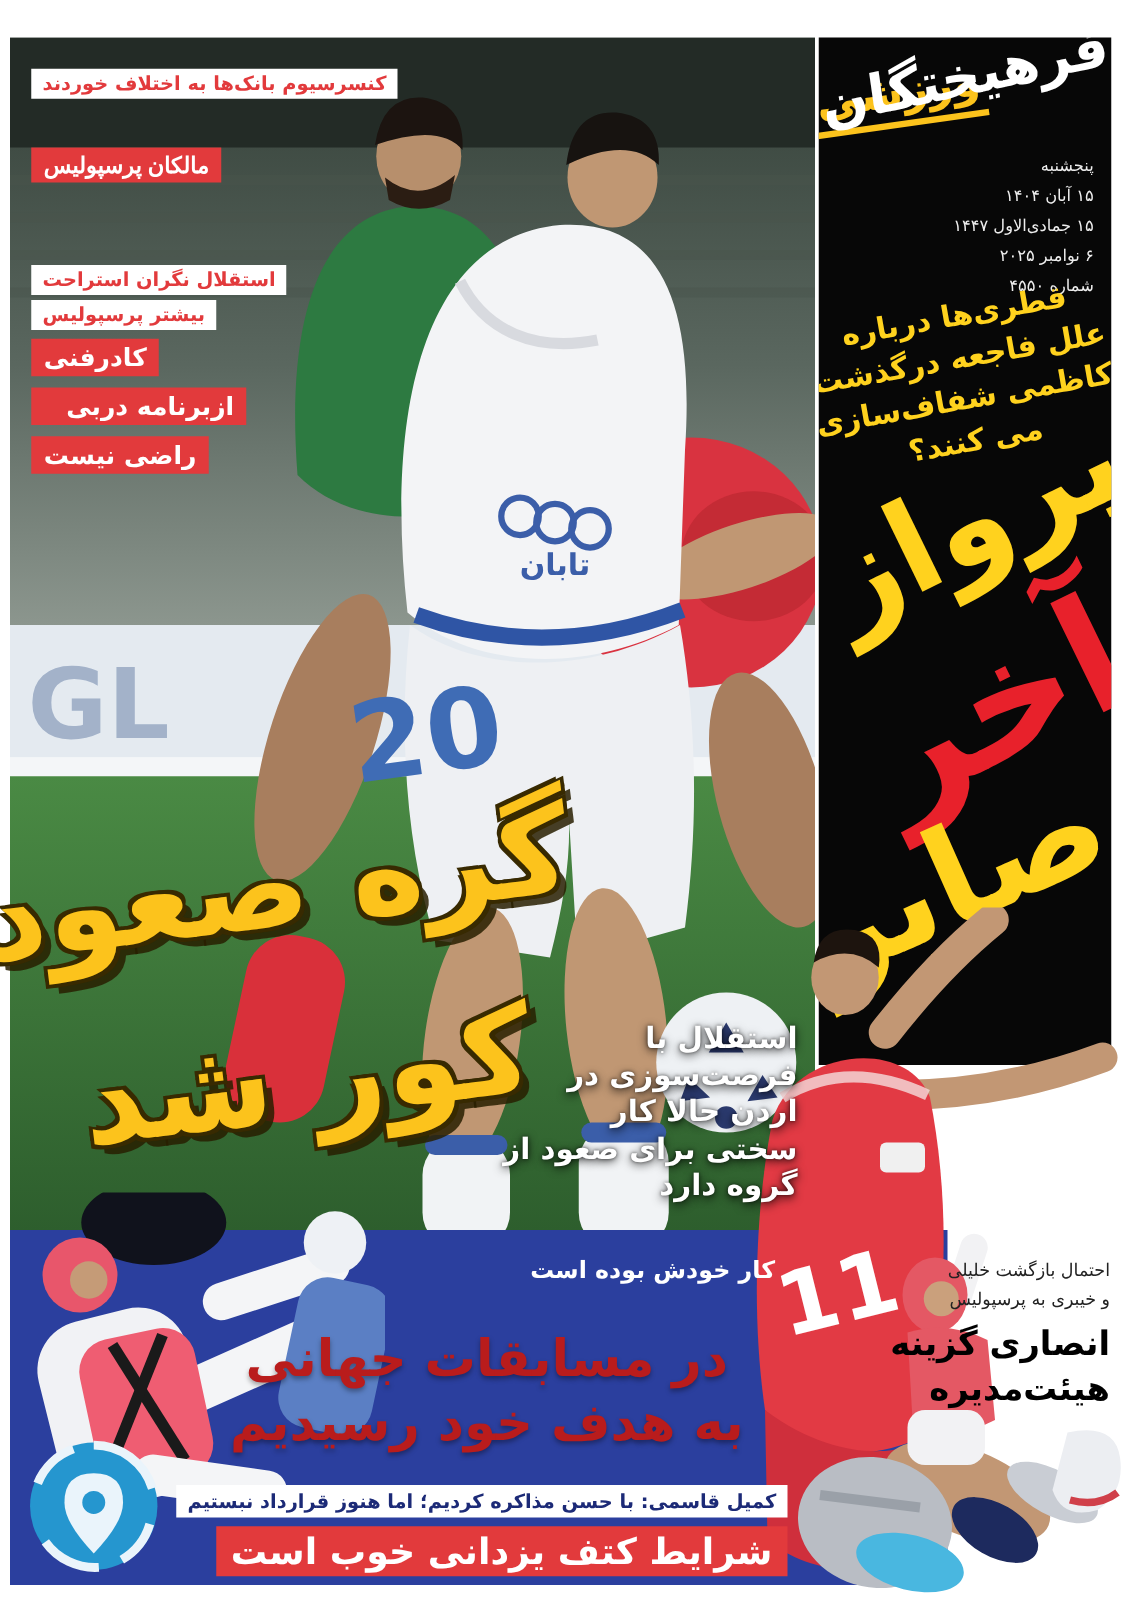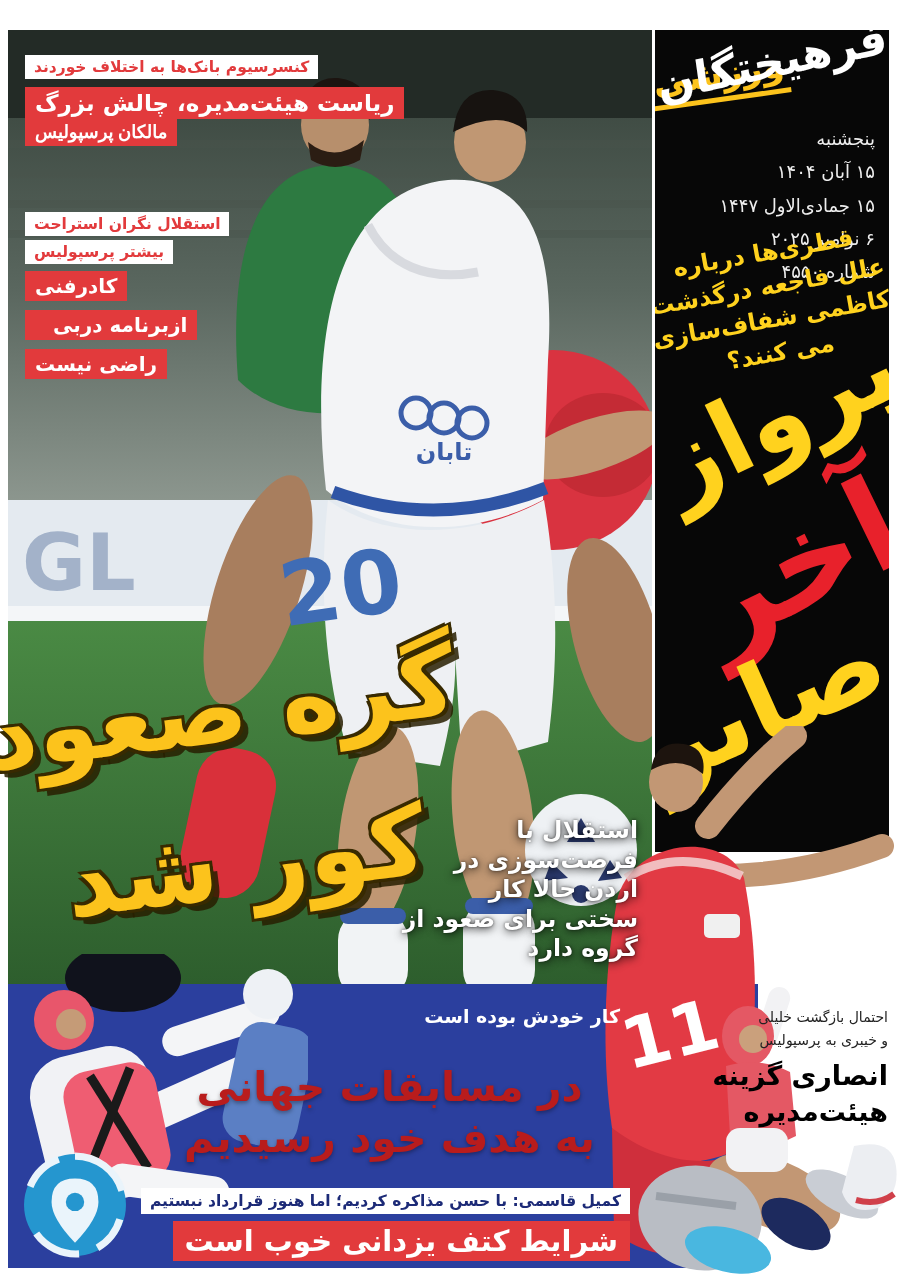--- a/index.html
+++ b/index.html
@@ -37,21 +37,21 @@
         font-weight:bold;font-size:23.5px;line-height:1.26;
         text-shadow:0 2px 8px rgba(0,0,0,.8),0 0 3px rgba(0,0,0,.6);}
   .deck .l{display:block;white-space:nowrap;}
 
   
   .black-col{left:655px;top:30px;width:234px;height:822px;background:#070707;z-index:2;overflow:hidden;}
   .edition{left:-6px;top:24px;color:#fcc31c;font-weight:bold;font-size:35px;direction:rtl;
            transform:rotate(-8deg);border-bottom:5px solid #fcc31c;padding:0 4px 3px 4px;white-space:nowrap;}
   .masthead{right:0px;top:6px;color:#ffffff;font-weight:bold;font-size:44px;direction:rtl;
             transform:rotate(-12deg) skewX(-4deg);white-space:nowrap;}
-  .dates{right:14px;top:92px;width:130px;color:#eeeeee;font-size:18px;line-height:1.85;
+  .dates{right:14px;top:92px;width:130px;color:#eeeeee;font-size:13px;line-height:1.85;
          direction:rtl;text-align:right;}
   .dates .l{display:block;white-space:nowrap;}
   .qatar{left:0;top:206px;width:100%;color:#ffd21e;font-weight:bold;font-size:24px;line-height:1.4;
          direction:rtl;text-align:center;transform:rotate(-10deg);}
   .qatar .l{display:block;white-space:nowrap;}
   .cal{position:absolute;font-weight:bold;direction:rtl;white-space:nowrap;line-height:1;}
   .cal-1{left:-4px;top:336px;font-size:100px;color:#ffd21e;transform:rotate(-26deg);}
   .cal-2{left:34px;top:470px;font-size:128px;color:#e8212b;transform:rotate(-26deg);}
   .cal-3{left:-18px;top:620px;font-size:108px;color:#ffd21e;transform:rotate(-24deg);}
 
@@ -166,21 +166,20 @@
       <g fill="#2b3a6e">
         <polygon points="573,788 587,812 559,812"></polygon>
         <polygon points="543,832 560,848 536,851"></polygon>
         <polygon points="602,830 614,848 590,851"></polygon>
         <circle cx="573" cy="864" r="9"></circle>
       </g>
     </g>
   </svg>
 
   <div class="abs kicker-box tl-k">کنسرسیوم بانک‌ها به اختلاف خوردند</div>
-  <div class="abs red-box tl-h1">ریاست هیئت‌مدیره، چالش بزرگ</div>
   <div class="abs red-box tl-h2">مالکان پرسپولیس</div>
 
   <div class="abs kicker-box lf-k1">استقلال نگران استراحت</div>
   <div class="abs kicker-box lf-k2">بیشتر پرسپولیس</div>
   <div class="abs red-box lf-h1">کادرفنی</div>
   <div class="abs red-box lf-h2">ازبرنامه دربی</div>
   <div class="abs red-box lf-h3">راضی نیست</div>
 
   <div class="abs big-yellow">
     <span class="l">گره صعود</span>

